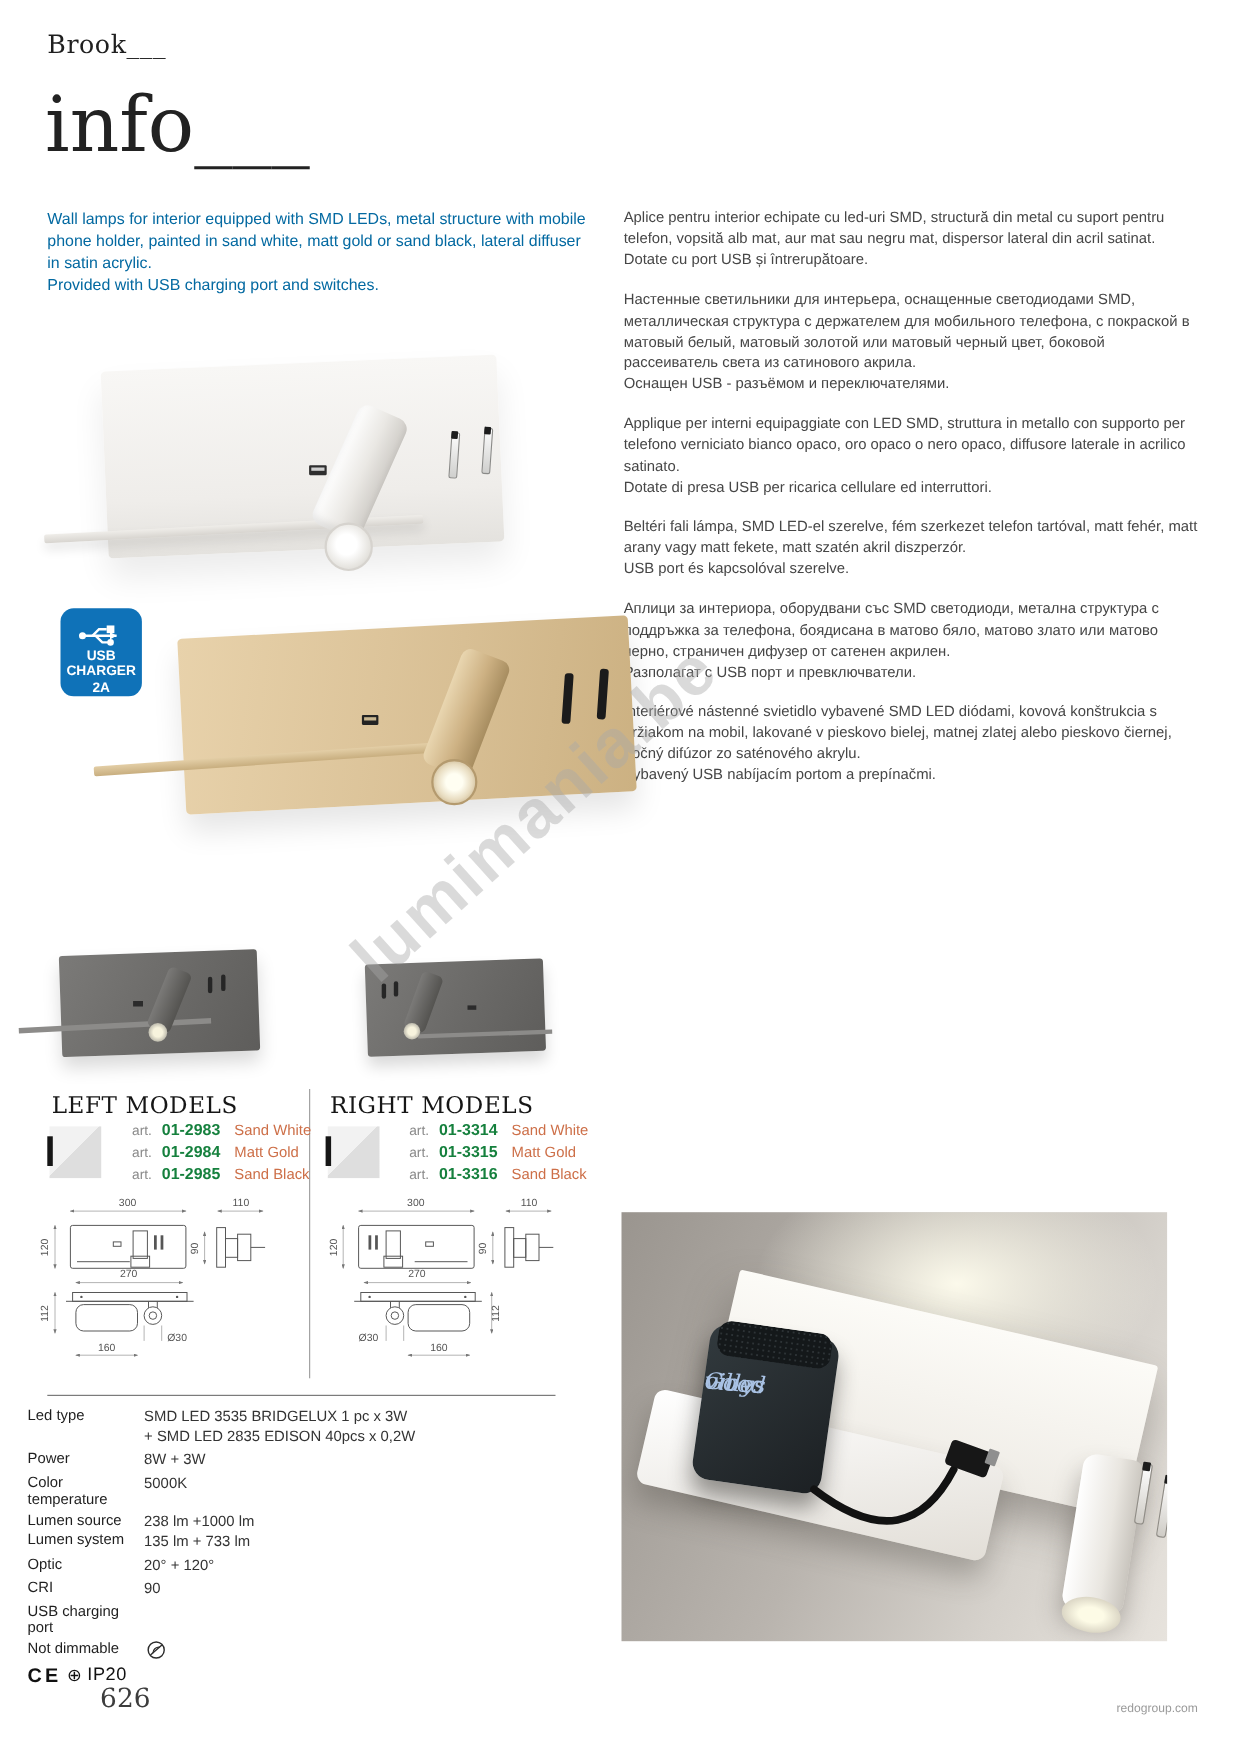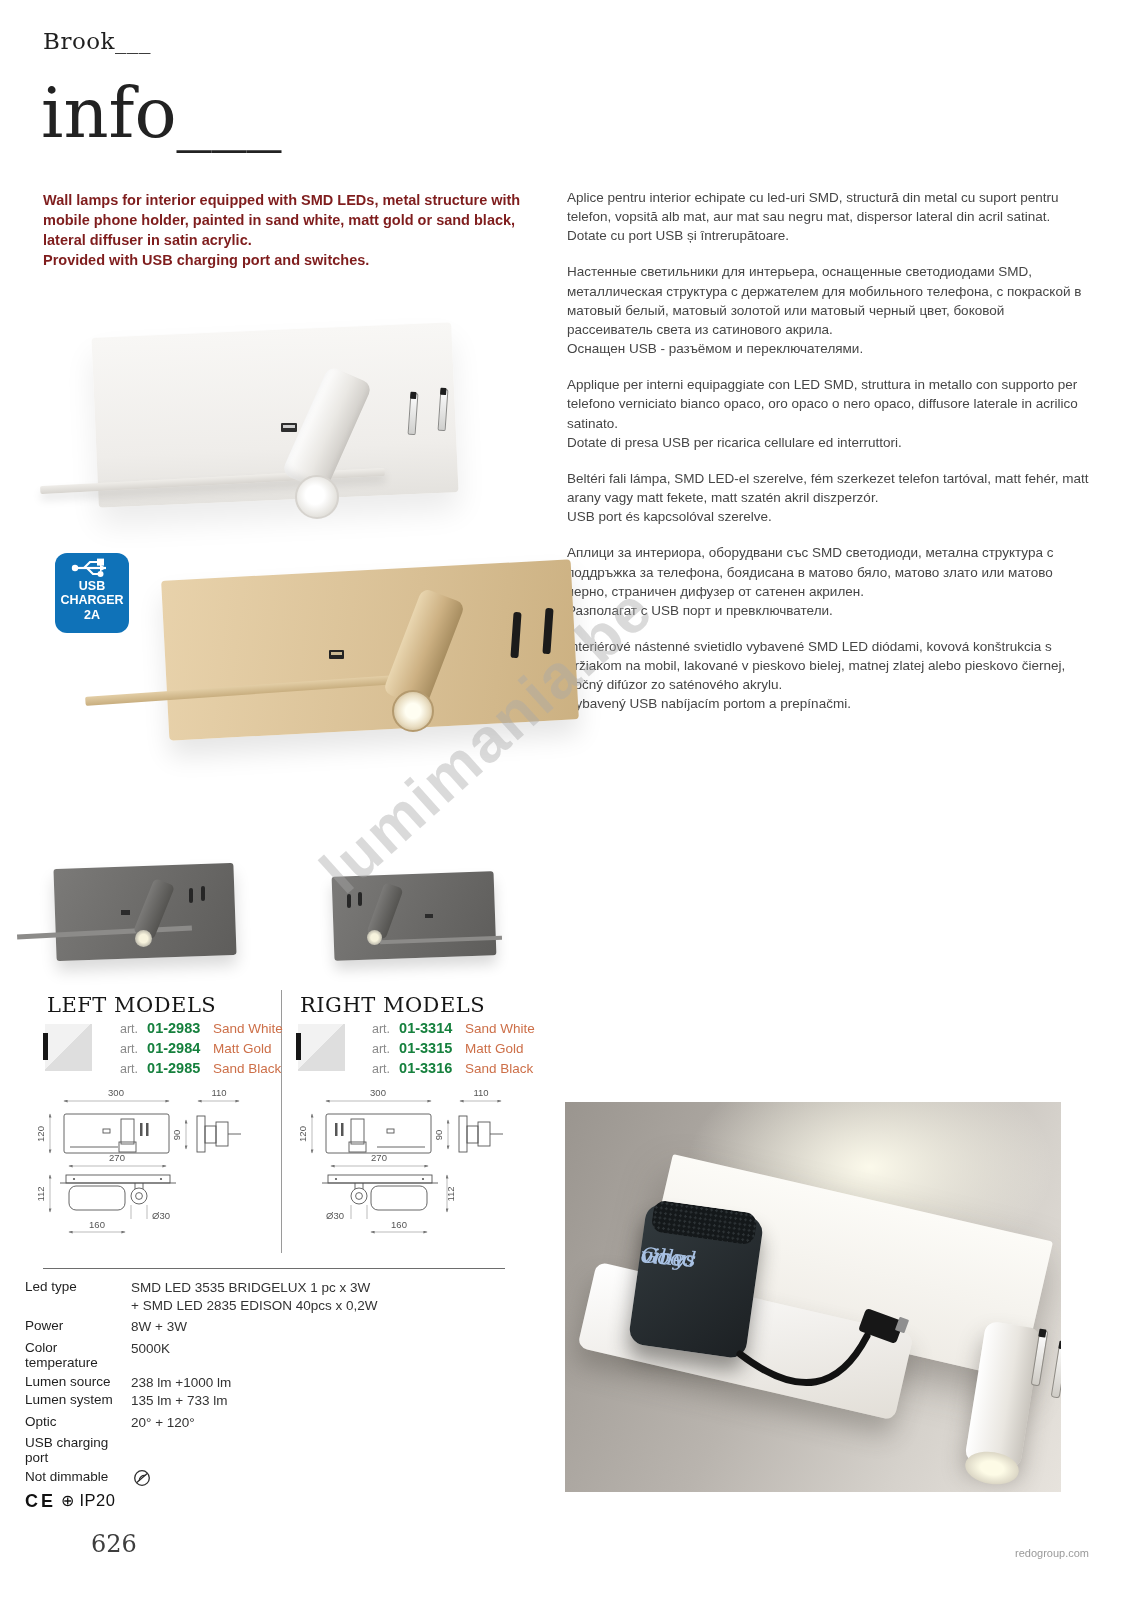--- a/index.html
+++ b/index.html
@@ -5,25 +5,25 @@
   html,body{margin:0;padding:0;}
   body{
     width:1131px;height:1600px;position:relative;background:#ffffff;
     font-family:"Liberation Sans", sans-serif;color:#333;overflow:hidden;
   }
   .abs{position:absolute;}
   
   .brand{left:43px;top:28px;font-family:"DejaVu Serif",serif;font-size:23px;color:#1f1f1f;letter-spacing:.5px;}
   .title{left:41px;top:78px;font-family:"DejaVu Serif",serif;font-size:70px;color:#222;line-height:1;}
   
-  .intro-en{left:43px;top:190px;width:492px;font-size:14.5px;line-height:1.38;color:#7f1d1d;white-space:pre-line;font-weight:bold;font-stretch:condensed;}
+  .intro-en{left:43px;top:190px;width:492px;font-size:14.5px;line-height:1.38;color:#0369a1;white-space:pre-line;font-weight:normal;font-stretch:condensed;}
   .col-right{left:567px;top:188px;width:523px;}
   .trans{font-size:13.5px;line-height:1.42;color:#464646;white-space:pre-line;margin-bottom:17px;}
   
-  .usb-badge{left:55px;top:553px;width:74px;height:80px;border-radius:12px;background:#0f72b8;display:flex;flex-direction:column;align-items:center;justify-content:flex-start;padding-top:2px;box-sizing:border-box;}
+  .usb-badge{left:55px;top:553px;width:74px;height:80px;border-radius:12px;background:#0f72b8;display:flex;flex-direction:column;align-items:center;justify-content:flex-start;padding-top:12px;box-sizing:border-box;}
   .usb-badge .txt{color:#fff;font-weight:bold;font-size:12.5px;line-height:1.15;text-align:center;}
   
   .lamp{pointer-events:none;}
   .lamp *{position:absolute;}
   
   .models-title{font-family:"DejaVu Serif",serif;font-size:21px;color:#161616;letter-spacing:.5px;}
   .divider-v{left:281px;top:990px;width:1px;height:263px;background:#9a9a9a;}
   .thumb{width:47px;height:47px;background:linear-gradient(135deg,#f2f2f2 48%,#dedede 48%);position:absolute;}
   .thumb .bar{position:absolute;left:-2px;top:9px;width:5px;height:27px;background:#161616;}
   .mrow{display:flex;align-items:baseline;margin-bottom:4px;}
@@ -314,20 +314,24 @@
     </div>
   <div class="srow">
       <span class="slabel">Lumen system</span>
       <span class="svalue">135 lm + 733 lm</span>
     </div>
   <div class="srow">
       <span class="slabel">Optic</span>
       <span class="svalue">20° + 120°</span>
     </div>
   <div class="srow">
+      <span class="slabel">CRI</span>
+      <span class="svalue">90</span>
+    </div>
+  <div class="srow">
       <span class="slabel">USB charging port</span>
       <span class="svalue"></span>
     </div>
   <div class="srow">
     <span class="slabel">Not dimmable</span>
     <svg width="18" height="18" viewBox="0 0 18 18" style="margin-left:2px;">
       <circle cx="9" cy="9" r="7.3" fill="none" stroke="#2d2d2d" stroke-width="1.3"></circle>
       <path d="M6 12 a5.5 5.5 0 0 1 6.5 -5.5" fill="none" stroke="#2d2d2d" stroke-width="1.1"></path>
       <line x1="3.8" y1="13.6" x2="14.2" y2="4.4" stroke="#2d2d2d" stroke-width="1.3"></line>
     </svg>

